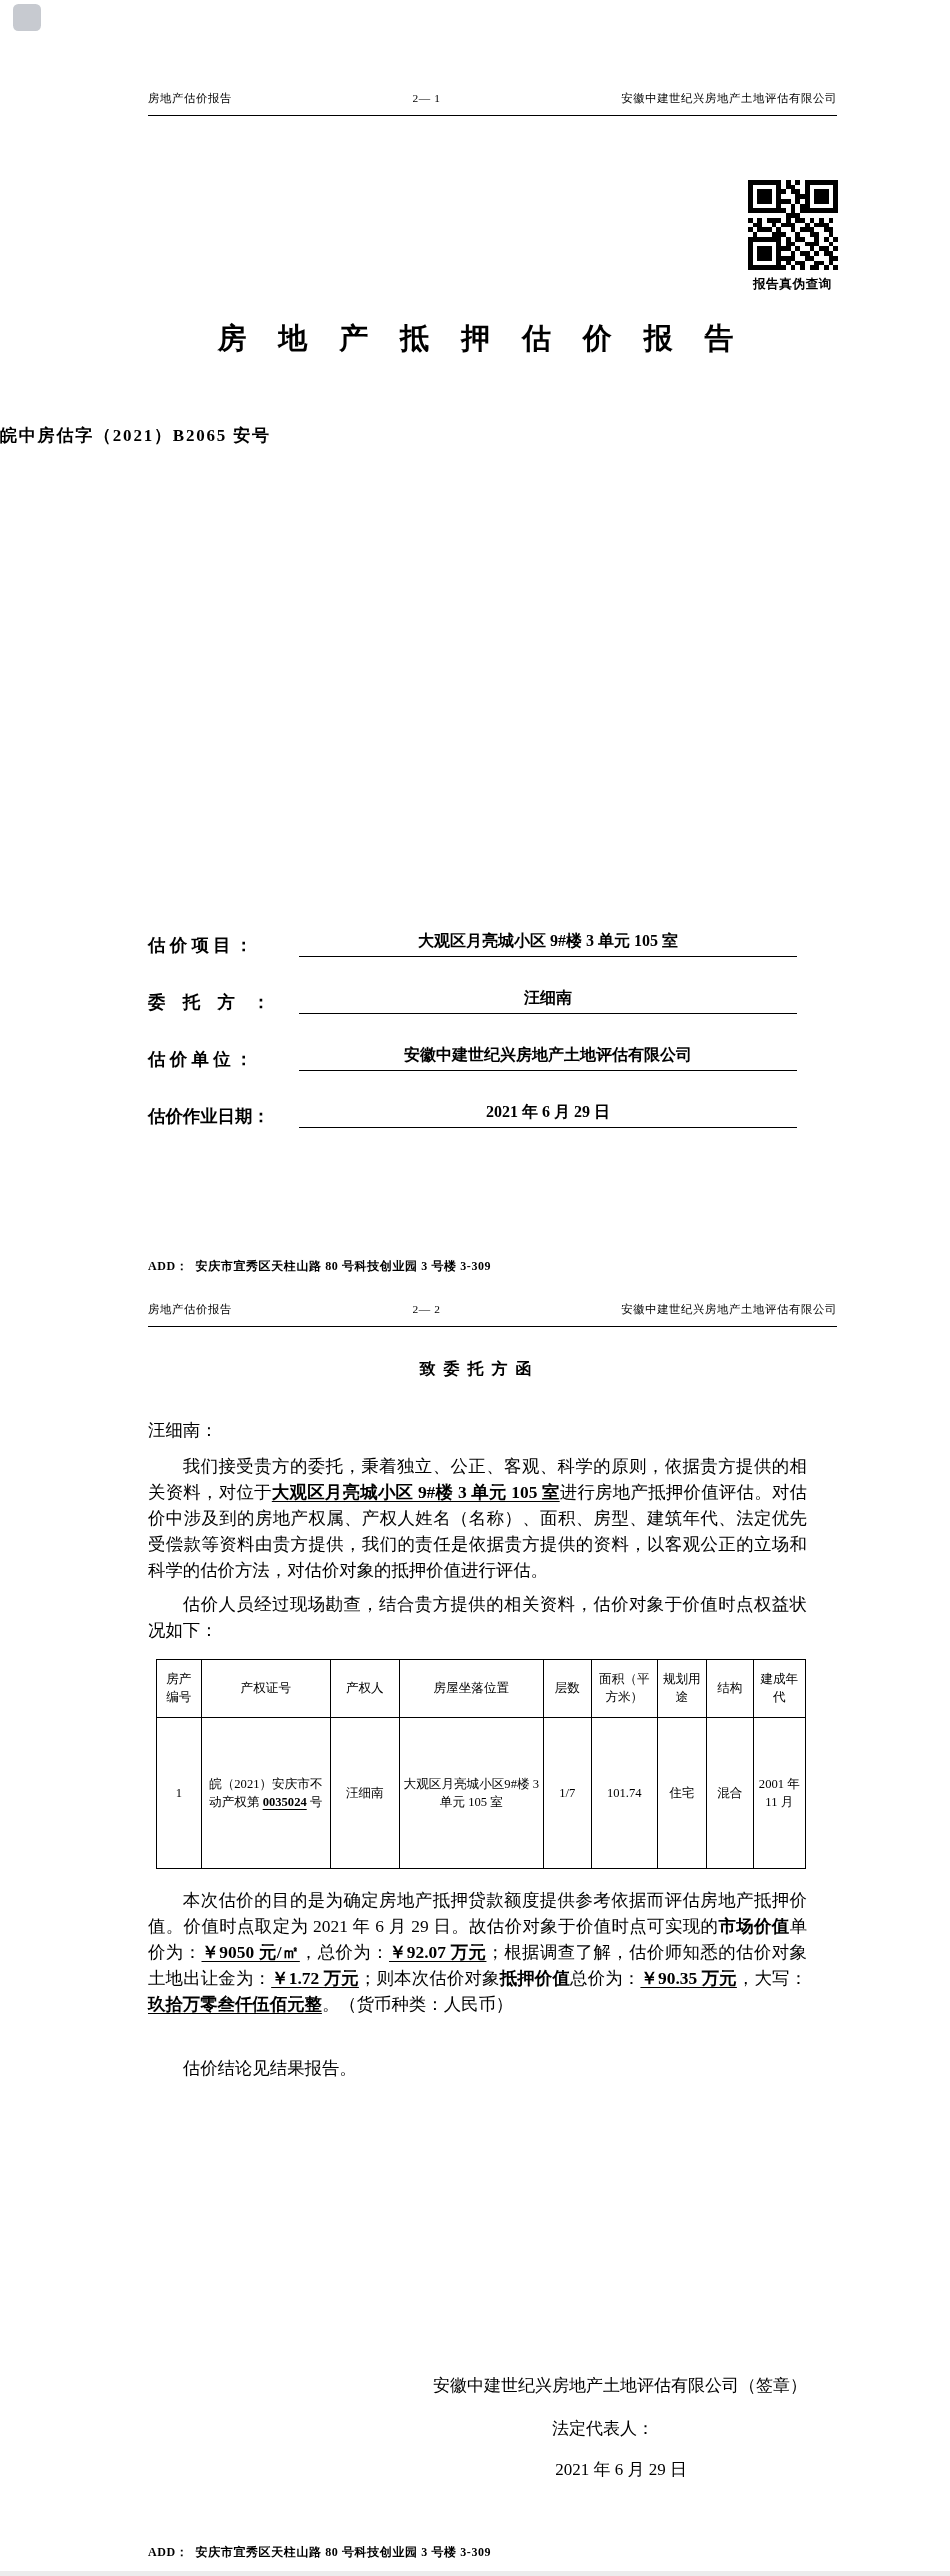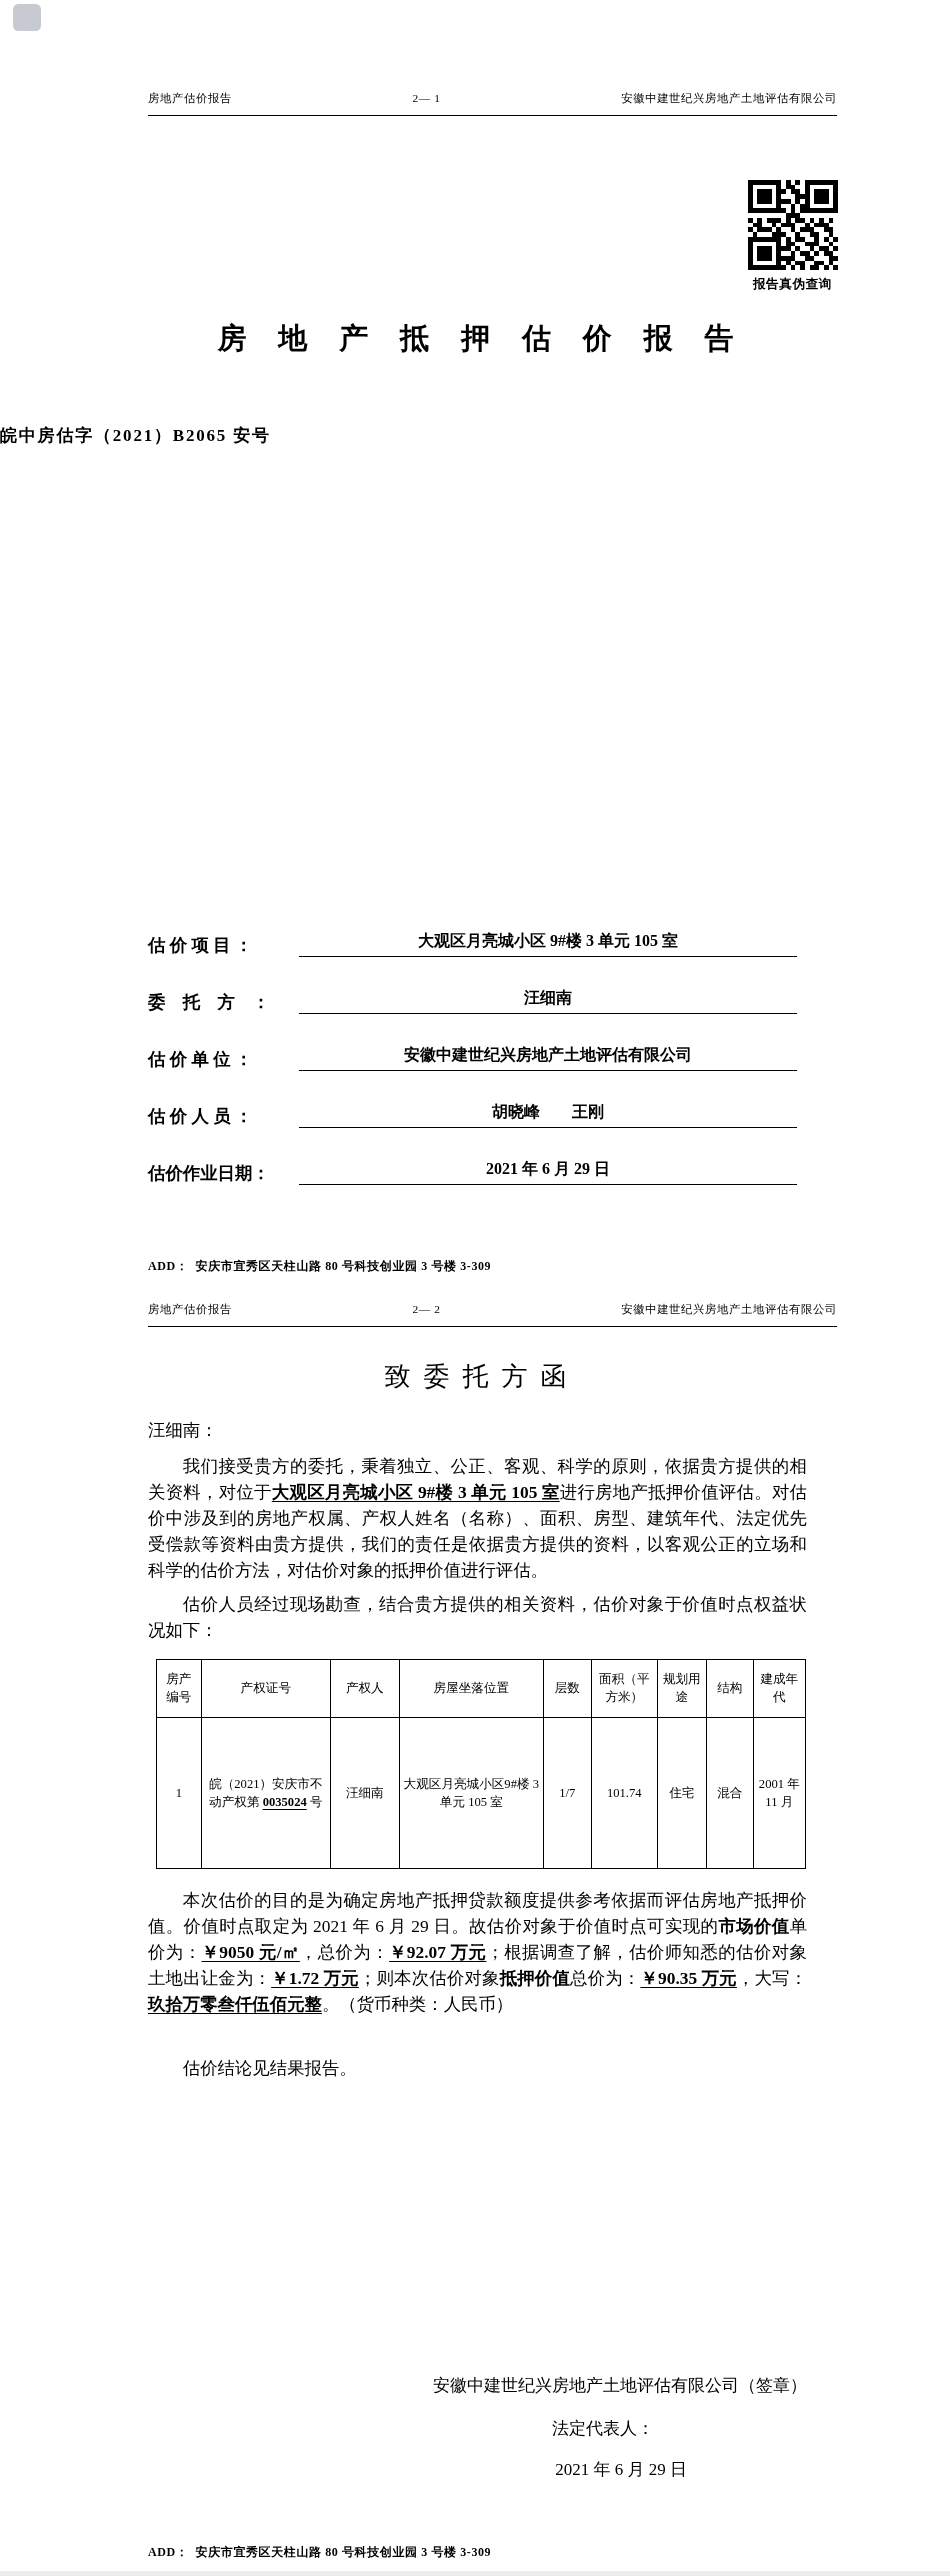--- a/index.html
+++ b/index.html
@@ -16,21 +16,21 @@
   .qr svg{width:100%;height:100%;shape-rendering:crispEdges;fill:#000;}
   .qr-caption{margin-top:6px;font-size:12.6px;font-weight:bold;letter-spacing:0.6px;}
   .main-title{position:absolute;top:319px;left:0;width:100%;text-align:center;font-size:29px;font-weight:bold;}
   .main-title span{letter-spacing:1.1em;margin-right:-1.1em;}
   .subtitle{position:absolute;top:424px;left:0;width:100%;text-align:left;font-size:17px;font-weight:bold;letter-spacing:1.8px;}
   .cover-fields{position:absolute;top:923px;left:148px;width:689px;}
   .field-row{display:flex;align-items:flex-end;height:34px;margin-bottom:23px;}
   .field-label{flex:0 0 151px;font-size:17.4px;font-weight:bold;white-space:pre;}
   .field-value{flex:1;margin-right:40px;border-bottom:1.2px solid #000;text-align:center;font-size:16px;font-weight:bold;padding-bottom:3.6px;white-space:pre;}
   .page-footer{position:absolute;left:148px;width:689px;font-size:12px;font-weight:bold;letter-spacing:0.6px;white-space:pre;}
-  .letter-title{position:absolute;top:1359px;left:0;width:100%;text-align:center;font-size:26px;font-weight:normal;}
+  .letter-title{position:absolute;top:1359px;left:0;width:100%;text-align:center;font-size:16px;font-weight:bold;}
   .letter-title span{letter-spacing:0.5em;margin-right:-0.5em;}
   .letter-body{position:absolute;top:1417px;left:148px;width:659px;font-size:17.4px;line-height:26px;}
   .salutation{margin:0 0 9.6px 0;}
   .para{margin:0 0 8.4px 0;text-indent:2em;text-align:justify;}
   .rights-table{border-collapse:collapse;table-layout:fixed;width:648px;margin:15.6px 0 18px 7.8px;}
   .rights-table th,.rights-table td{border:1.2px solid #000;text-align:center;vertical-align:middle;padding:2.4px 3.6px;font-size:12.6px;line-height:18px;font-weight:normal;word-break:break-all;text-indent:0;}
   .rights-table thead tr{height:58px;}
   .rights-table tbody tr{height:151px;}
   .conclusion{margin-top:38px;}
   .b{font-weight:bold;}
@@ -279,24 +279,20 @@
     </div>
     <div class="field-row">
       <span class="field-label">委　托　方　：</span>
       <span class="field-value">汪细南</span>
     </div>
     <div class="field-row">
       <span class="field-label">估 价 单 位 ：</span>
       <span class="field-value">安徽中建世纪兴房地产土地评估有限公司</span>
     </div>
     <div class="field-row">
-      <span class="field-label">估 价 人 员 ：</span>
-      <span class="field-value">胡晓峰　　王刚</span>
-    </div>
-    <div class="field-row">
       <span class="field-label">估价作业日期：</span>
       <span class="field-value">2021 年 6 月 29 日</span>
     </div>
   </div>
 
   <div class="page-footer" style="top:1258px;">ADD：  安庆市宜秀区天柱山路 80 号科技创业园 3 号楼 3-309</div>
 
   <div class="page-header" style="top:1302px;">
     <span>房地产估价报告</span>
     <span class="mid">2— 2</span>

